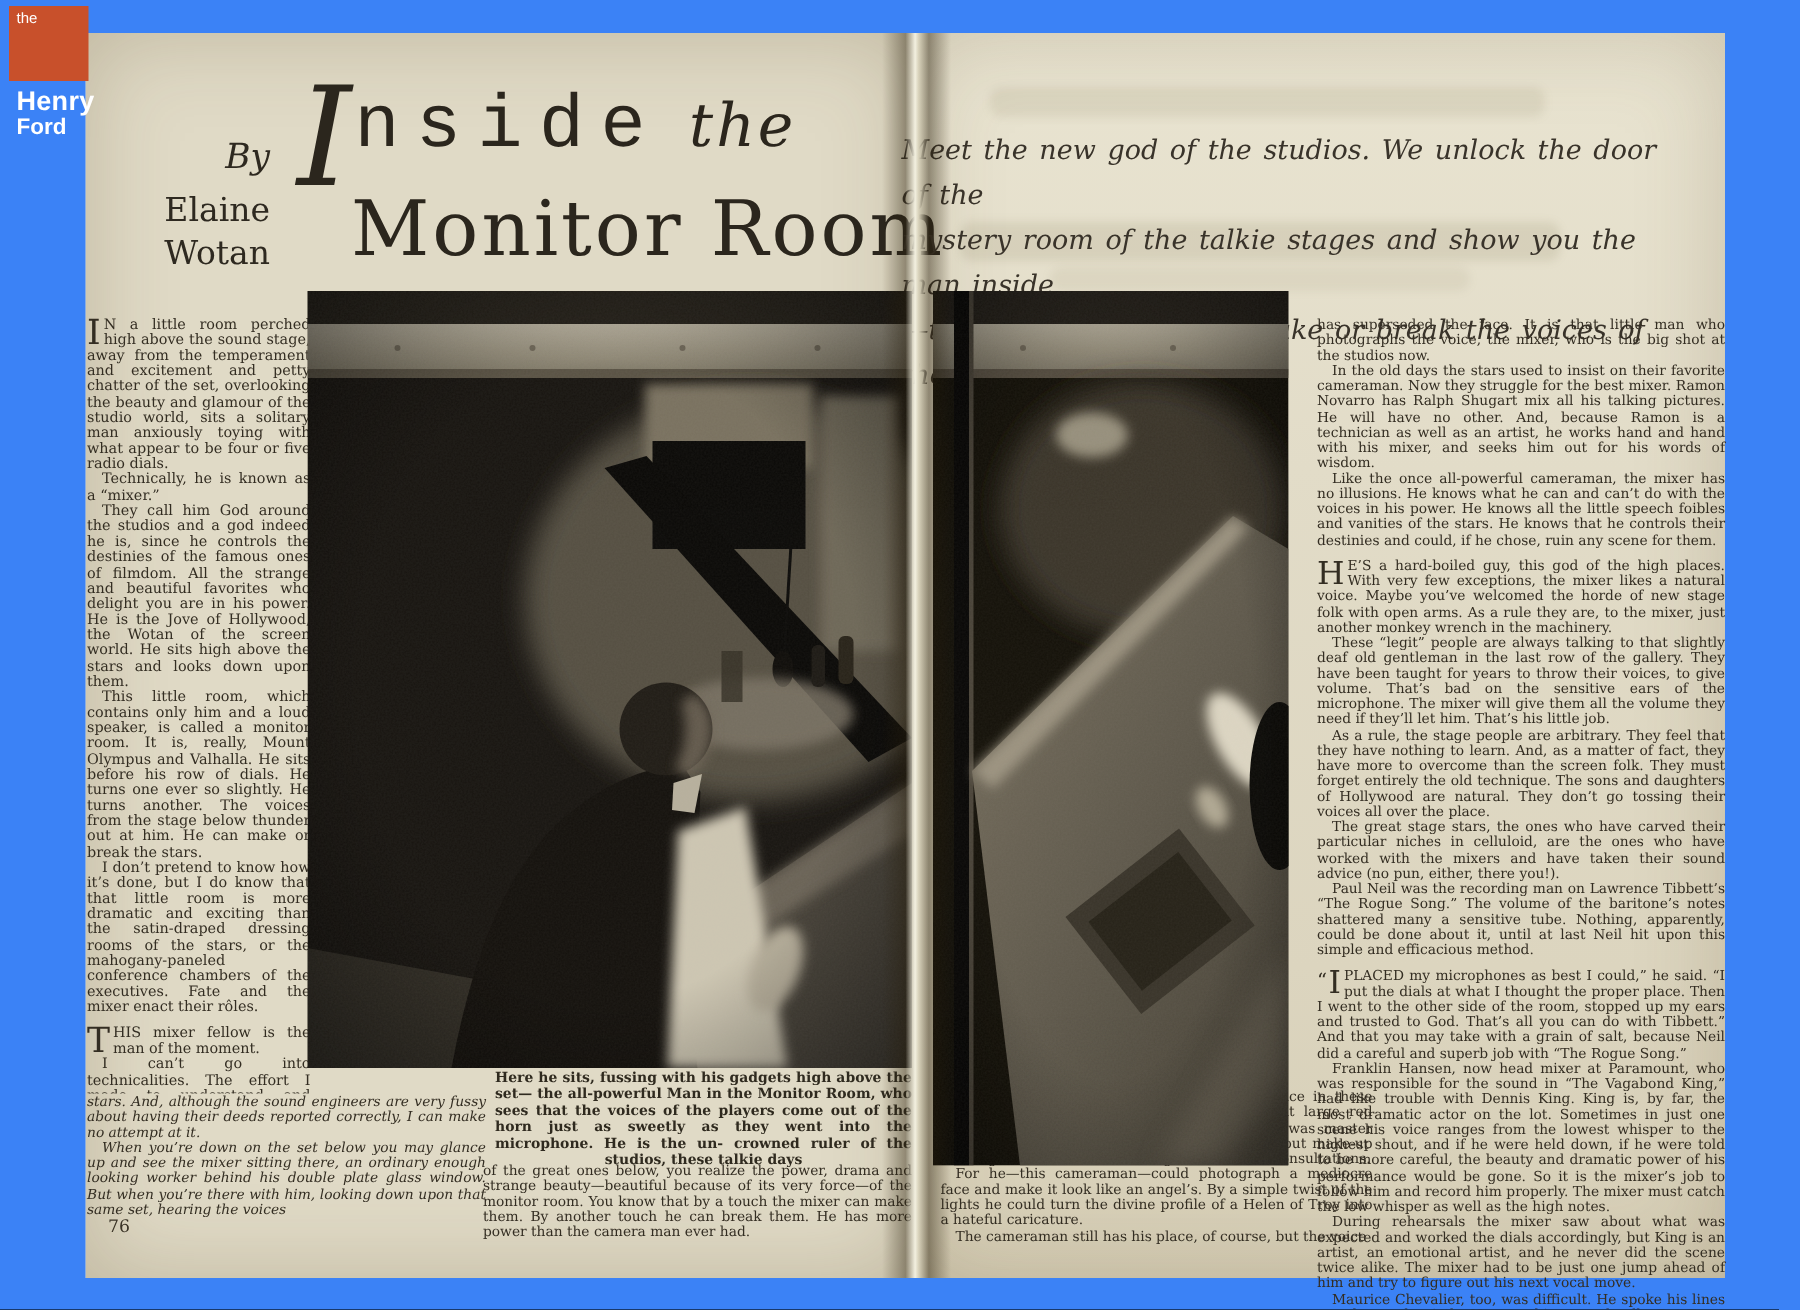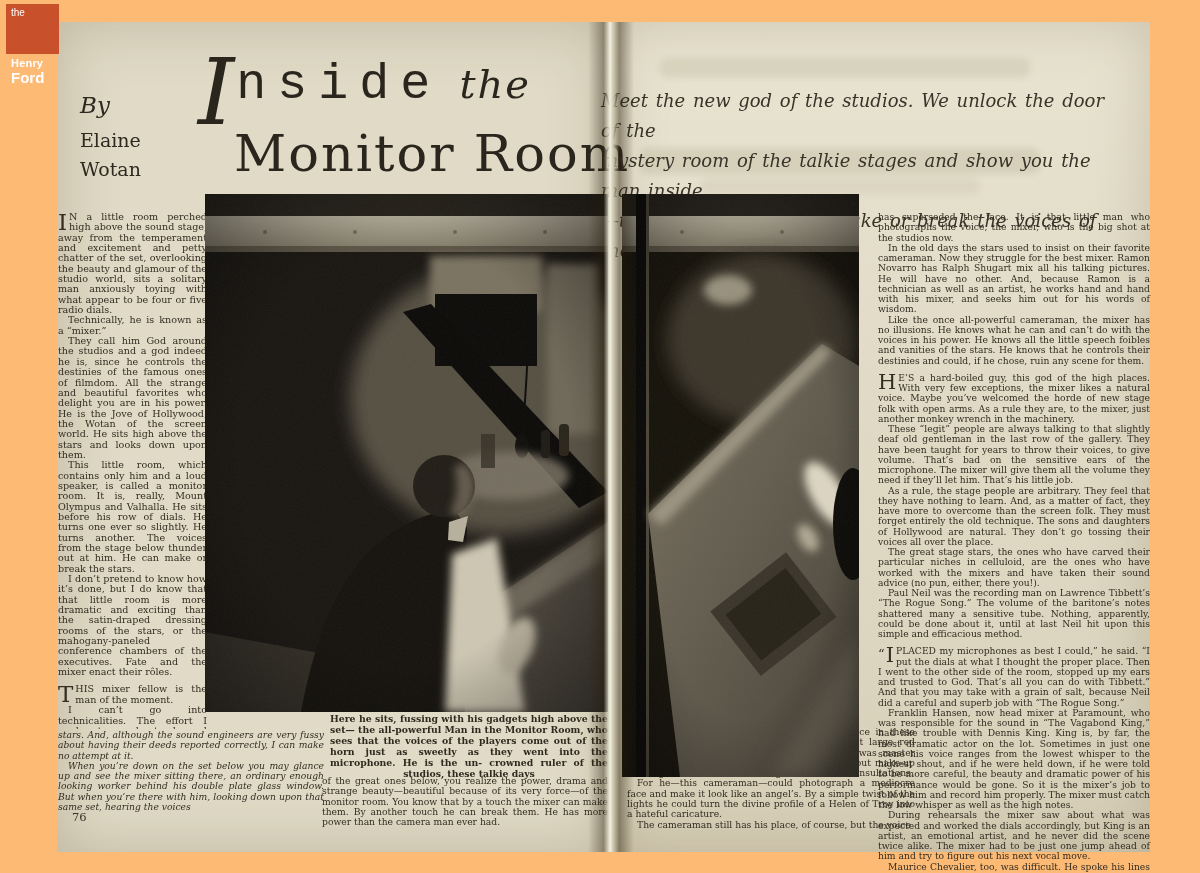--- a/index.html
+++ b/index.html
@@ -1,40 +1,40 @@
 <!DOCTYPE html>
 <html><head>
 <meta charset="utf-8">
 <style>
   html,body{margin:0;padding:0;background:#000;}
-  #canvas{position:relative;width:1200px;height:873px;background:#fdba74;overflow:hidden;
+  #canvas{position:relative;width:1200px;height:873px;background:#3b82f6;overflow:hidden;
           font-family:"DejaVu Serif",serif;color:#332d22;}
 
   .page{position:absolute;top:22px;height:830px;}
   #left-page{left:57px;width:553px;
     background:linear-gradient(180deg,#ece8d6 0%,#e3decа 0%,#e6e1ce 30%,#ddd6c0 70%,#d5cdb5 100%);
     background-color:#e0dac6;
     box-shadow:inset 0 0 60px rgba(90,75,40,.25);}
   #right-page{left:610px;width:540px;
     background:linear-gradient(180deg,#e9e4d1 0%,#e2dcc8 35%,#dcd5bf 75%,#d6ceb6 100%);
     box-shadow:inset 0 0 60px rgba(90,75,40,.22);}
   #gutter{position:absolute;left:588px;top:22px;width:46px;height:830px;z-index:6;pointer-events:none;
     background:linear-gradient(90deg,rgba(40,30,10,0) 0%,rgba(40,30,10,.38) 34%,#f3f0e0 48%,#d8d2bb 53%,rgba(40,30,10,.42) 68%,rgba(40,30,10,0) 100%);}
 
   
   #logo{position:absolute;left:6px;top:4px;width:53px;height:50px;background:#c8502b;z-index:9;
         font-family:"Liberation Sans",sans-serif;color:#fff;line-height:1;padding:4px 0 0 5px;box-sizing:border-box;}
   .logo-the{display:block;font-size:10px;font-weight:400;margin-bottom:1px;}
-  .logo-henry{display:block;font-size:11px;font-weight:700;letter-spacing:.2px;margin-top:40px;}
+  .logo-henry{display:block;font-size:18px;font-weight:700;letter-spacing:.2px;margin-top:40px;}
   .logo-ford{display:block;font-size:15px;font-weight:700;margin-top:1px;}
 
   
-  #byline{position:absolute;left:80px;top:92px;width:100px;text-align:left;color:#2e2920;z-index:3;}
+  #byline{position:absolute;left:80px;top:92px;width:100px;text-align:right;color:#2e2920;z-index:3;}
   #byline .by{font-style:italic;font-size:23px;margin-bottom:8px;}
-  #byline .byname{font-size:19px;line-height:29px;}
+  #byline .byname{font-size:22px;line-height:29px;}
 
   
   #title{position:absolute;left:198px;top:56px;width:420px;color:#2b261d;z-index:3;}
   #title .t1{white-space:nowrap;height:64px;}
   #title .tI{font-style:italic;font-size:92px;line-height:60px;vertical-align:-26px;margin-right:2px;}
   #title .tRest{font-size:50px;letter-spacing:11px;font-family:Liberation Mono, monospace;}
   #title .tThe{font-style:italic;font-size:40px;margin-left:18px;letter-spacing:2px;}
   #title .t2{font-size:51px;letter-spacing:2px;margin:4px 0 0 36px;white-space:nowrap;}
 
   

